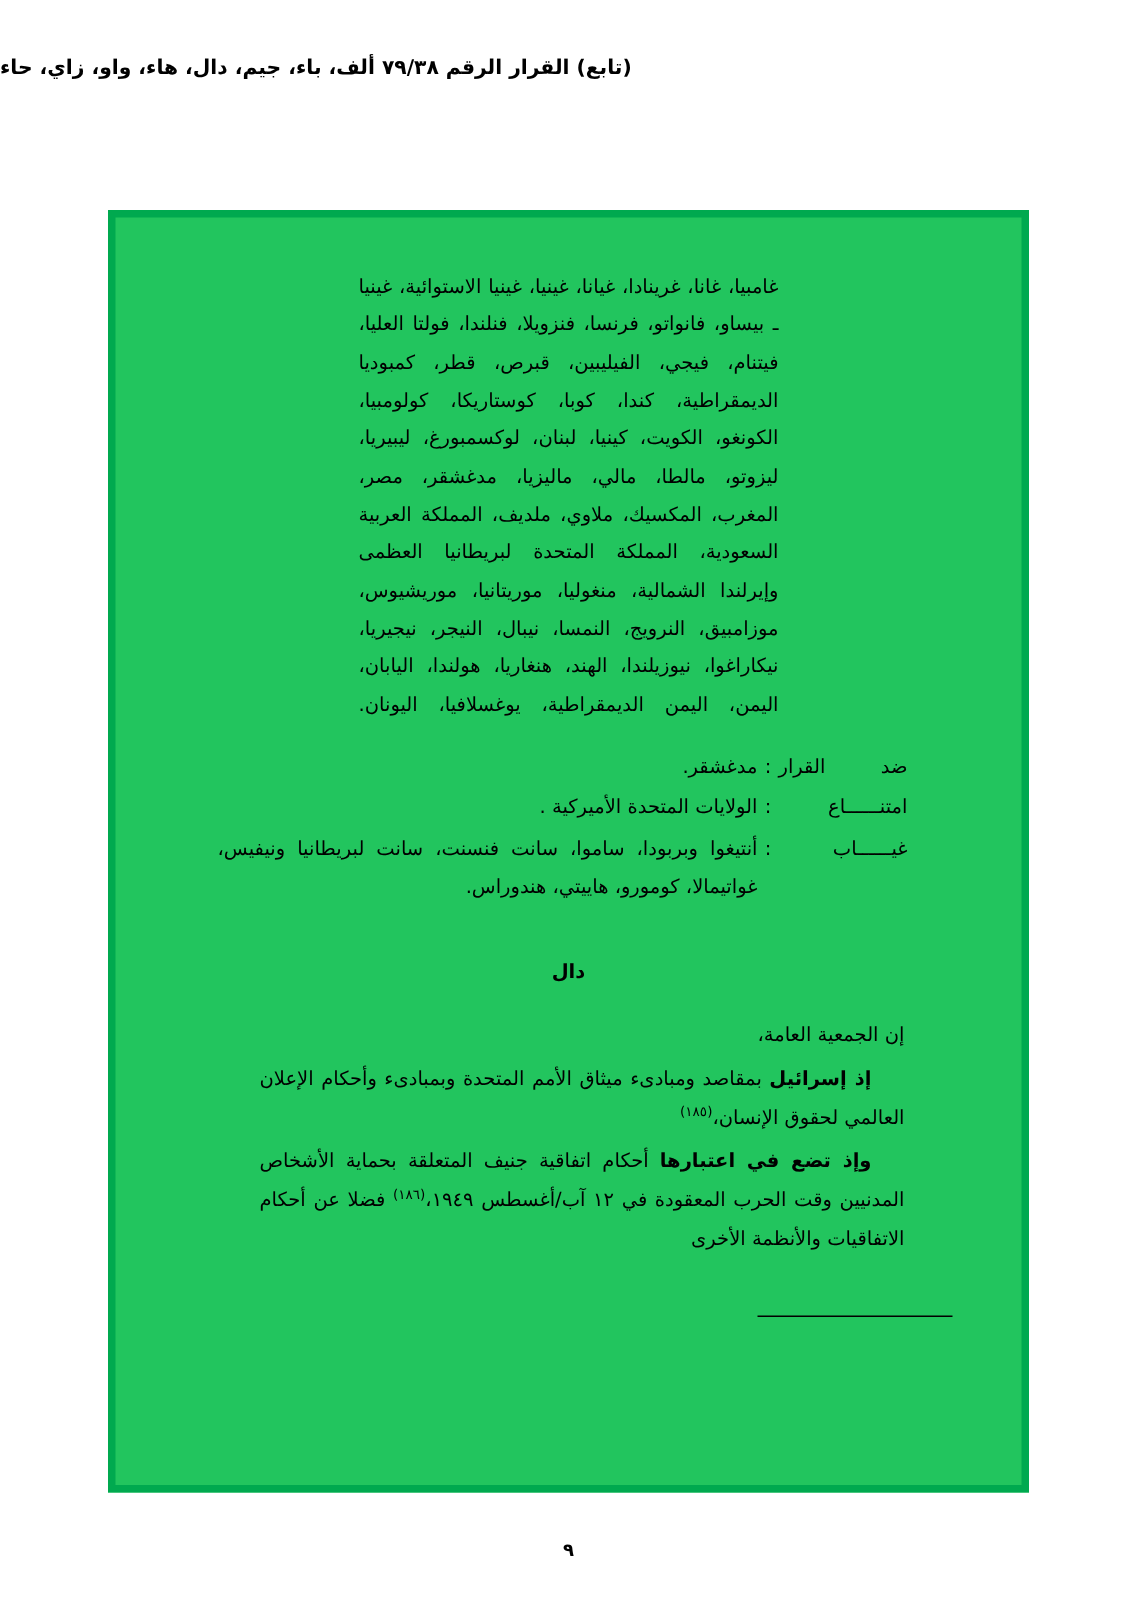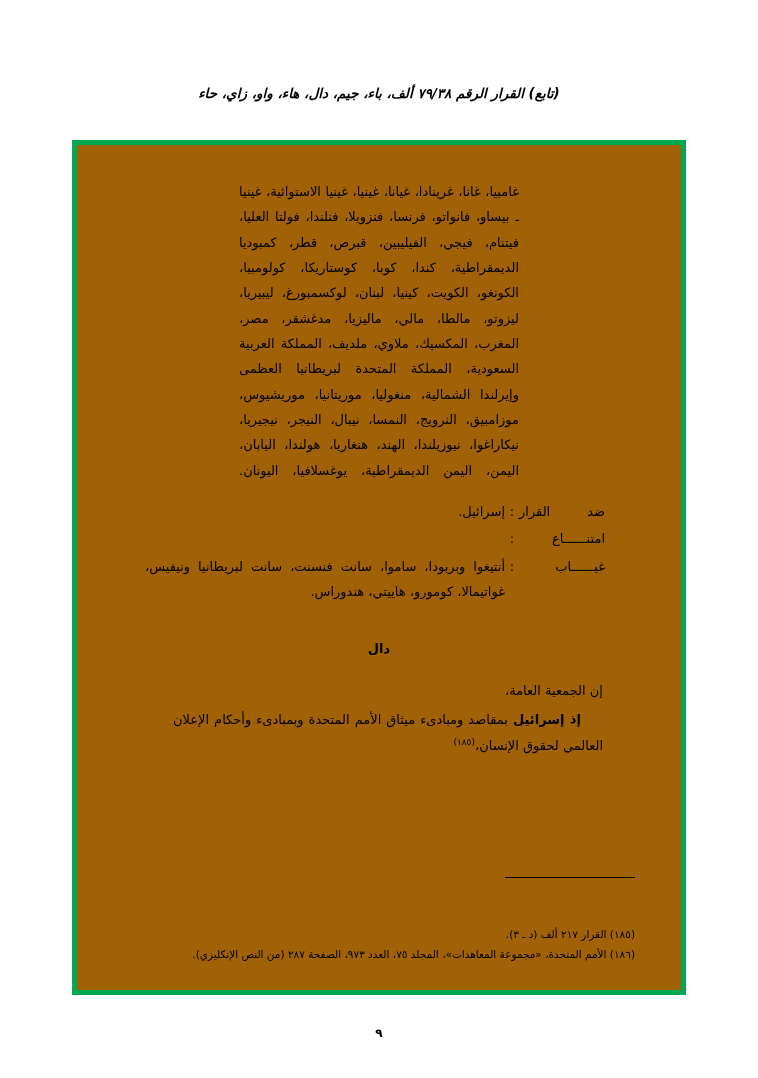--- a/index.html
+++ b/index.html
@@ -15,23 +15,22 @@
     position: relative;
     overflow: hidden;
   }
   .page {
     position: relative;
     width: 758px;
     height: 1078px;
     box-sizing: border-box;
   }
   .header {
-    text-align: center;
-    padding-top: 84px;
-    font-style: italic;
+    text-align: left;
+    padding-top: 36px;
   }
   .header-title {
     font-size: 13.5px;
     font-weight: bold;
     letter-spacing: 0px;
     line-height: 1.4;
     direction: rtl;
   }
   .header-source {
     font-size: 11px;
@@ -40,21 +39,21 @@
     direction: rtl;
   }
   .green-frame {
     position: absolute;
     top: 140px;
     right: 72px;
     left: 72px;
     height: 855px;
     border: 5px solid #00A94F;
     box-sizing: border-box;
-    background: #a16207;
+    background: #22c55e;
   }
   .frame-inner {
     position: absolute;
     top: 0;
     right: 0;
     left: 0;
     bottom: 0;
     padding: 34px 46px 10px 46px;
     box-sizing: border-box;
     direction: rtl;
@@ -168,47 +167,49 @@
 
   <div class="green-frame" style="border-color: rgb(0, 169, 79);">
     <div class="frame-inner">
 
       <div class="country-block">غامبيا، غانا، غرينادا، غيانا، غينيا، غينيا الاستوائية، غينيا ـ بيساو، فانواتو، فرنسا، فنزويلا، فنلندا، فولتا العليا، فيتنام، فيجي، الفيليبين، قبرص، قطر، كمبوديا الديمقراطية، كندا، كوبا، كوستاريكا، كولومبيا، الكونغو، الكويت، كينيا، لبنان، لوكسمبورغ، ليبيريا، ليزوتو، مالطا، مالي، ماليزيا، مدغشقر، مصر، المغرب، المكسيك، ملاوي، ملديف، المملكة العربية السعودية، المملكة المتحدة لبريطانيا العظمى وإيرلندا الشمالية، منغوليا، موريتانيا، موريشيوس، موزامبيق، النرويج، النمسا، نيبال، النيجر، نيجيريا، نيكاراغوا، نيوزيلندا، الهند، هنغاريا، هولندا، اليابان، اليمن، اليمن الديمقراطية، يوغسلافيا، اليونان.</div>
 
       <div class="vote-rows">
         <div class="vote-row">
           <span class="vote-label">ضد القرار</span>
           <span class="vote-colon">:</span>
-          <span class="vote-value">إسرائيل.</span>
+          <span class="vote-value">مدغشقر.</span>
         </div>
         <div class="vote-row">
           <span class="vote-label">امتنــــــاع</span>
           <span class="vote-colon">:</span>
+          <span class="vote-value">الولايات المتحدة الأميركية .</span>
         </div>
         <div class="vote-row">
           <span class="vote-label">غيــــــاب</span>
           <span class="vote-colon">:</span>
           <span class="vote-value">أنتيغوا وبربودا، ساموا، سانت فنسنت، سانت لبريطانيا ونيفيس، غواتيمالا، كومورو، هاييتي، هندوراس.</span>
         </div>
       </div>
 
       <div class="section-letter">دال</div>
 
       <div class="body-text">
         <div class="para">إن الجمعية العامة،</div>
         <div class="para indent">
           <span class="b">إذ إسرائيل</span>
           <span>بمقاصد ومبادىء ميثاق الأمم المتحدة وبمبادىء وأحكام الإعلان العالمي لحقوق الإنسان،</span><span class="sup">(١٨٥)</span>
         </div>
+        <div class="para indent">
+          <span class="b">وإذ تضع في اعتبارها</span>
+          <span>أحكام اتفاقية جنيف المتعلقة بحماية الأشخاص المدنيين وقت الحرب المعقودة في ١٢ آب/أغسطس ١٩٤٩،</span><span class="sup">(١٨٦)</span>
+          <span>فضلا عن أحكام الاتفاقيات والأنظمة الأخرى</span>
+        </div>
       </div>
 
       <div class="footnote-rule"></div>
-      <div class="footnotes">
-        <div class="footnote">(١٨٥) القرار ٢١٧ ألف (د ـ ٣).</div>
-        <div class="footnote">(١٨٦) الأمم المتحدة، «مجموعة المعاهدات»، المجلد ٧٥، العدد ٩٧٣، الصفحة ٢٨٧ (من النص الإنكليزي).</div>
-      </div>
 
     </div>
   </div>
 
   <div class="page-number">٩</div>
 
 </div>
 
 </body></html>

